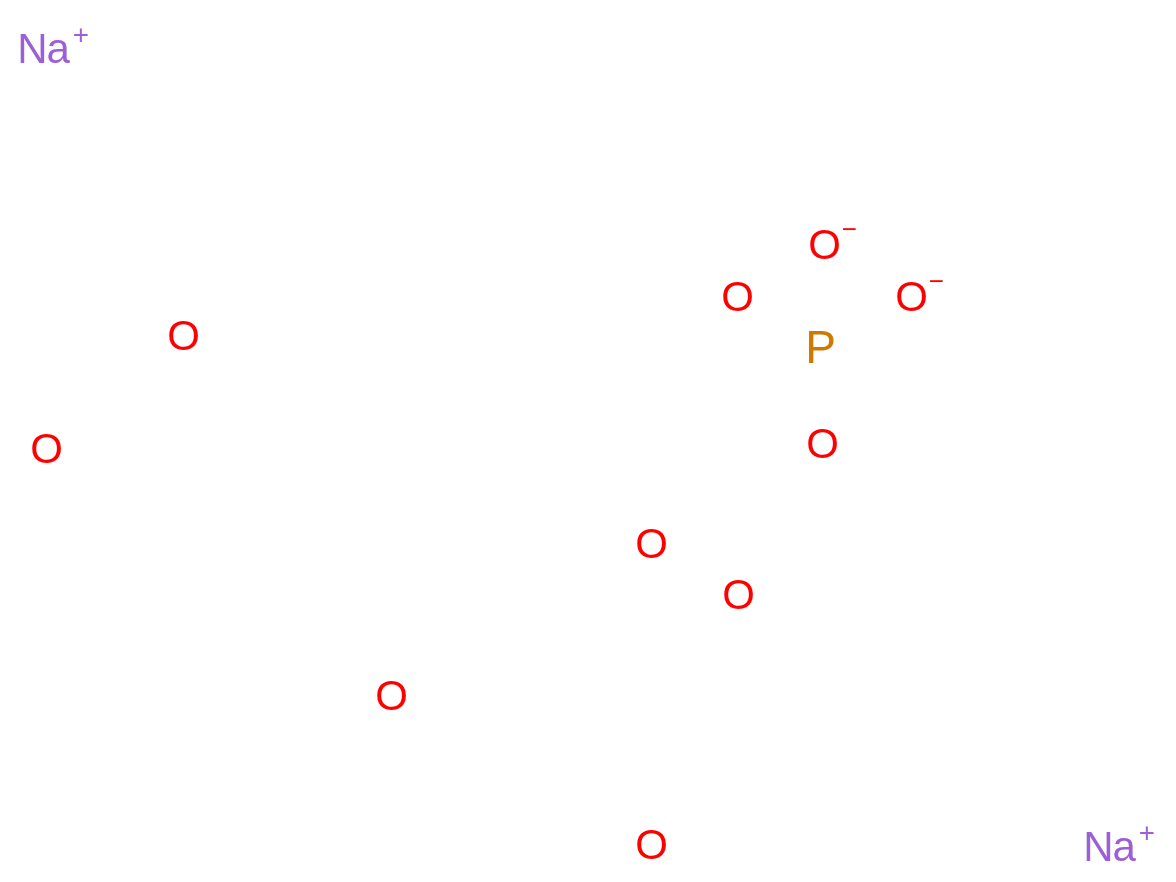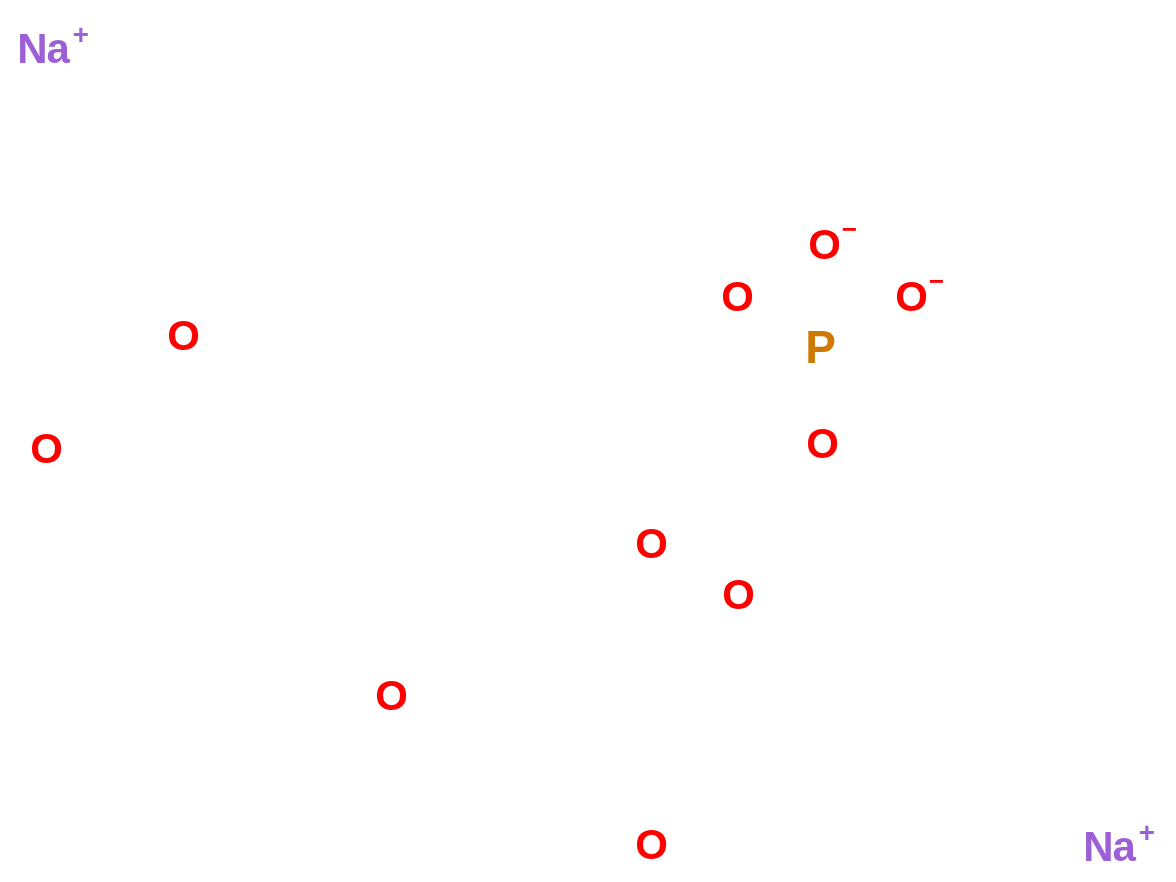--- a/index.html
+++ b/index.html
@@ -15,21 +15,21 @@
     position: relative;
     width: 1176px;
     height: 882px;
     background: #ffffff;
     overflow: hidden;
   }
   .atom {
     position: absolute;
     transform: translate(-50%, -50%);
     font-family: "Liberation Sans", sans-serif;
-    font-weight: 700;
+    font-weight: 400;
     font-size: 42px;
     line-height: 1;
     white-space: nowrap;
     letter-spacing: -1px;
     user-select: none;
   }
   .atom .charge {
     position: absolute;
     left: calc(100% + 2px);
     top: -0.30em;

